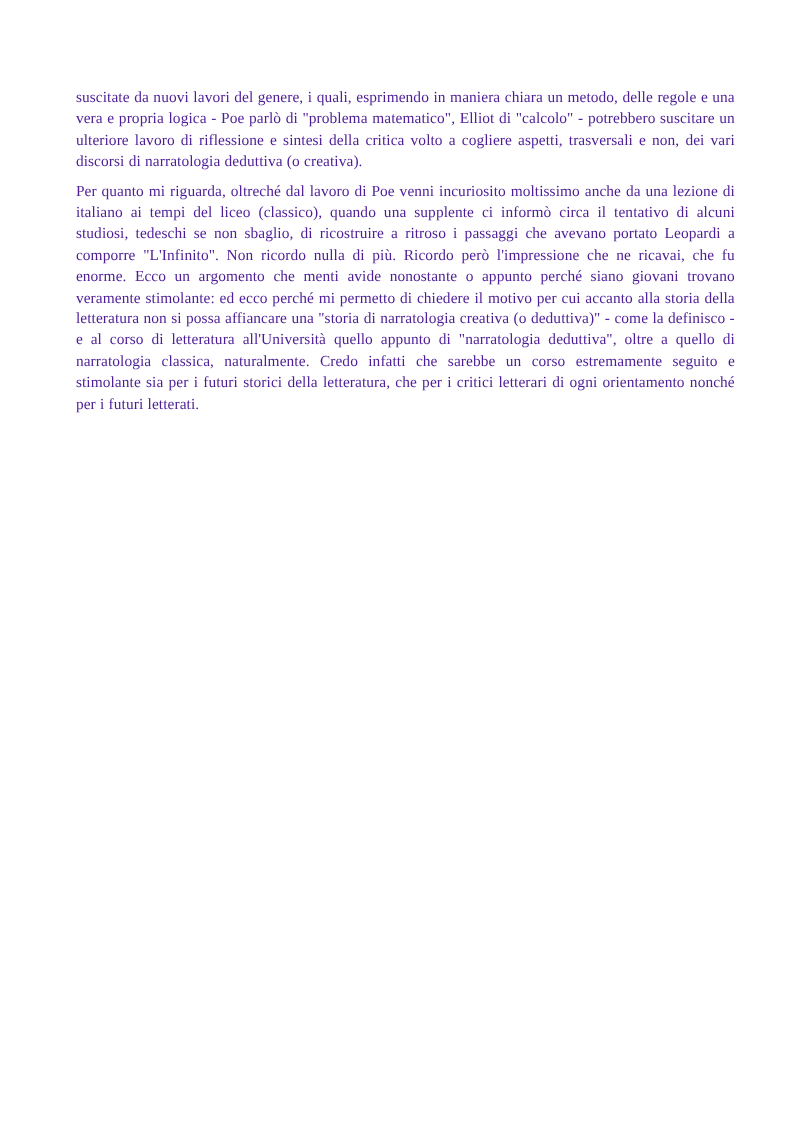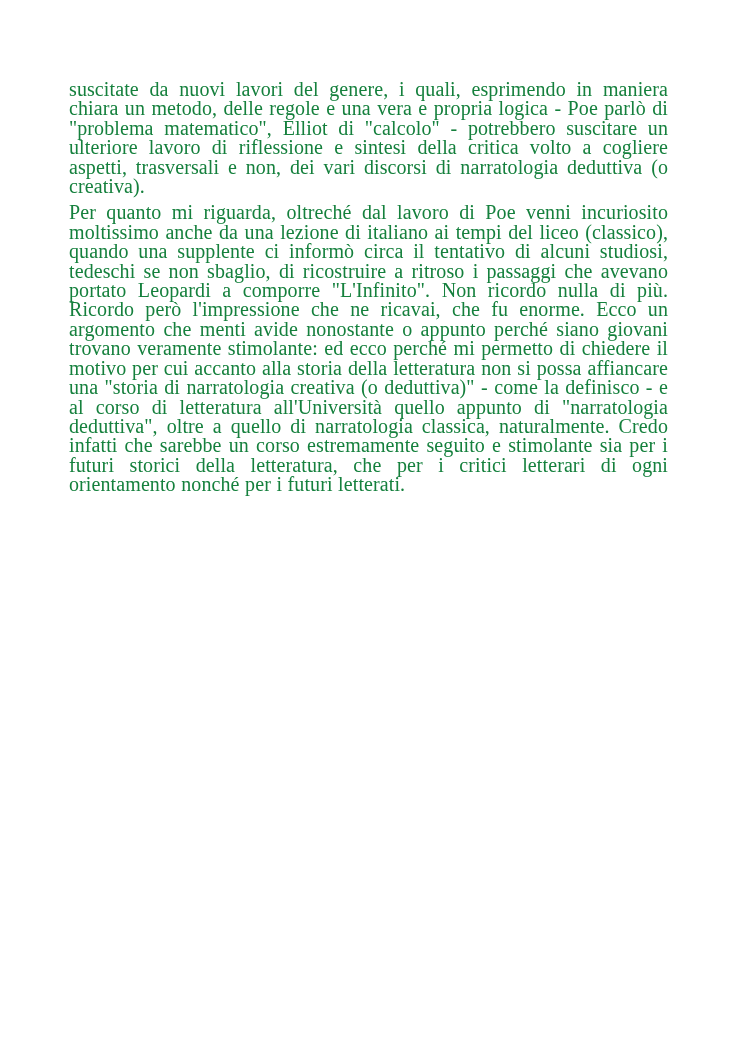--- a/index.html
+++ b/index.html
@@ -21,25 +21,25 @@
     background: #ffffff;
   }
   .text-block {
     position: absolute;
     left: 69px;
     top: 80px;
     width: 599px;
   }
   .para {
     margin: 0 0 7px 0;
-    font-size: 20px;
+    font-size: 14px;
     line-height: 19.4px;
     text-align: justify;
     text-justify: inter-word;
-    color: #15803d;
+    color: #4c1d95;
     hyphens: none;
     -webkit-hyphens: none;
     word-spacing: 0.02em;
     letter-spacing: 0.005em;
   }
   .para:last-child {
     margin-bottom: 0;
   }
 </style>
 </head>

